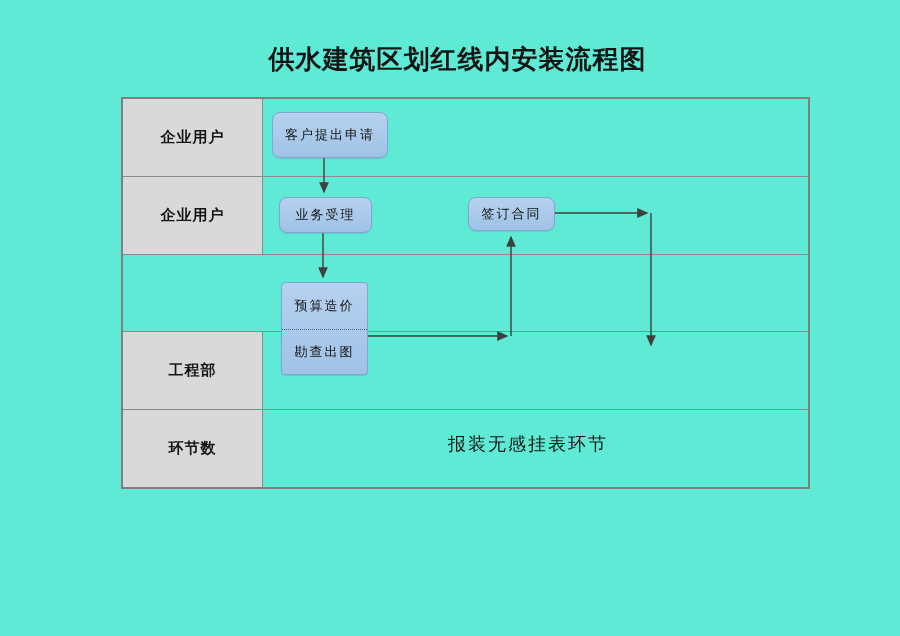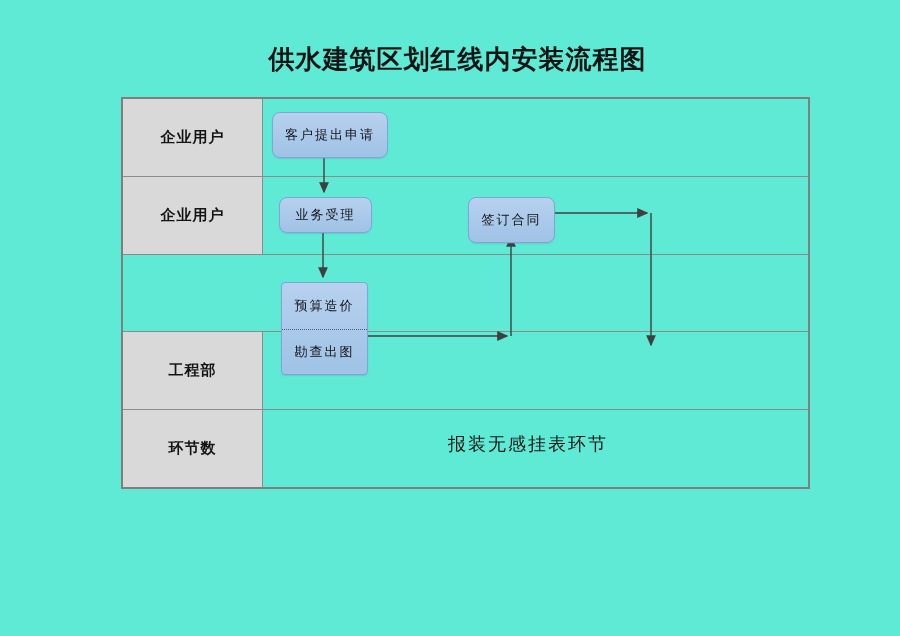--- a/index.html
+++ b/index.html
@@ -74,21 +74,21 @@
     display: flex;
     align-items: center;
     justify-content: center;
     font-size: 13px;
     letter-spacing: 2px;
     color: var(--text);
     box-shadow: 0 1px 1px rgba(120,150,190,0.35);
   }
   .node-apply    { left: 272px; top: 112px; width: 116px; height: 46px; }
   .node-accept   { left: 279px; top: 197px; width: 93px;  height: 36px; }
-  .node-contract { left: 468px; top: 197px; width: 87px;  height: 46px; }
+  .node-contract { left: 468px; top: 197px; width: 87px;  height: 34px; }
   .node-combined {
     left: 281px; top: 282px; width: 87px; height: 93px;
     border-radius: 4px;
     flex-direction: column;
     justify-content: space-between;
     padding: 0;
   }
   .node-combined .half {
     height: 47px;
     width: 100%;

